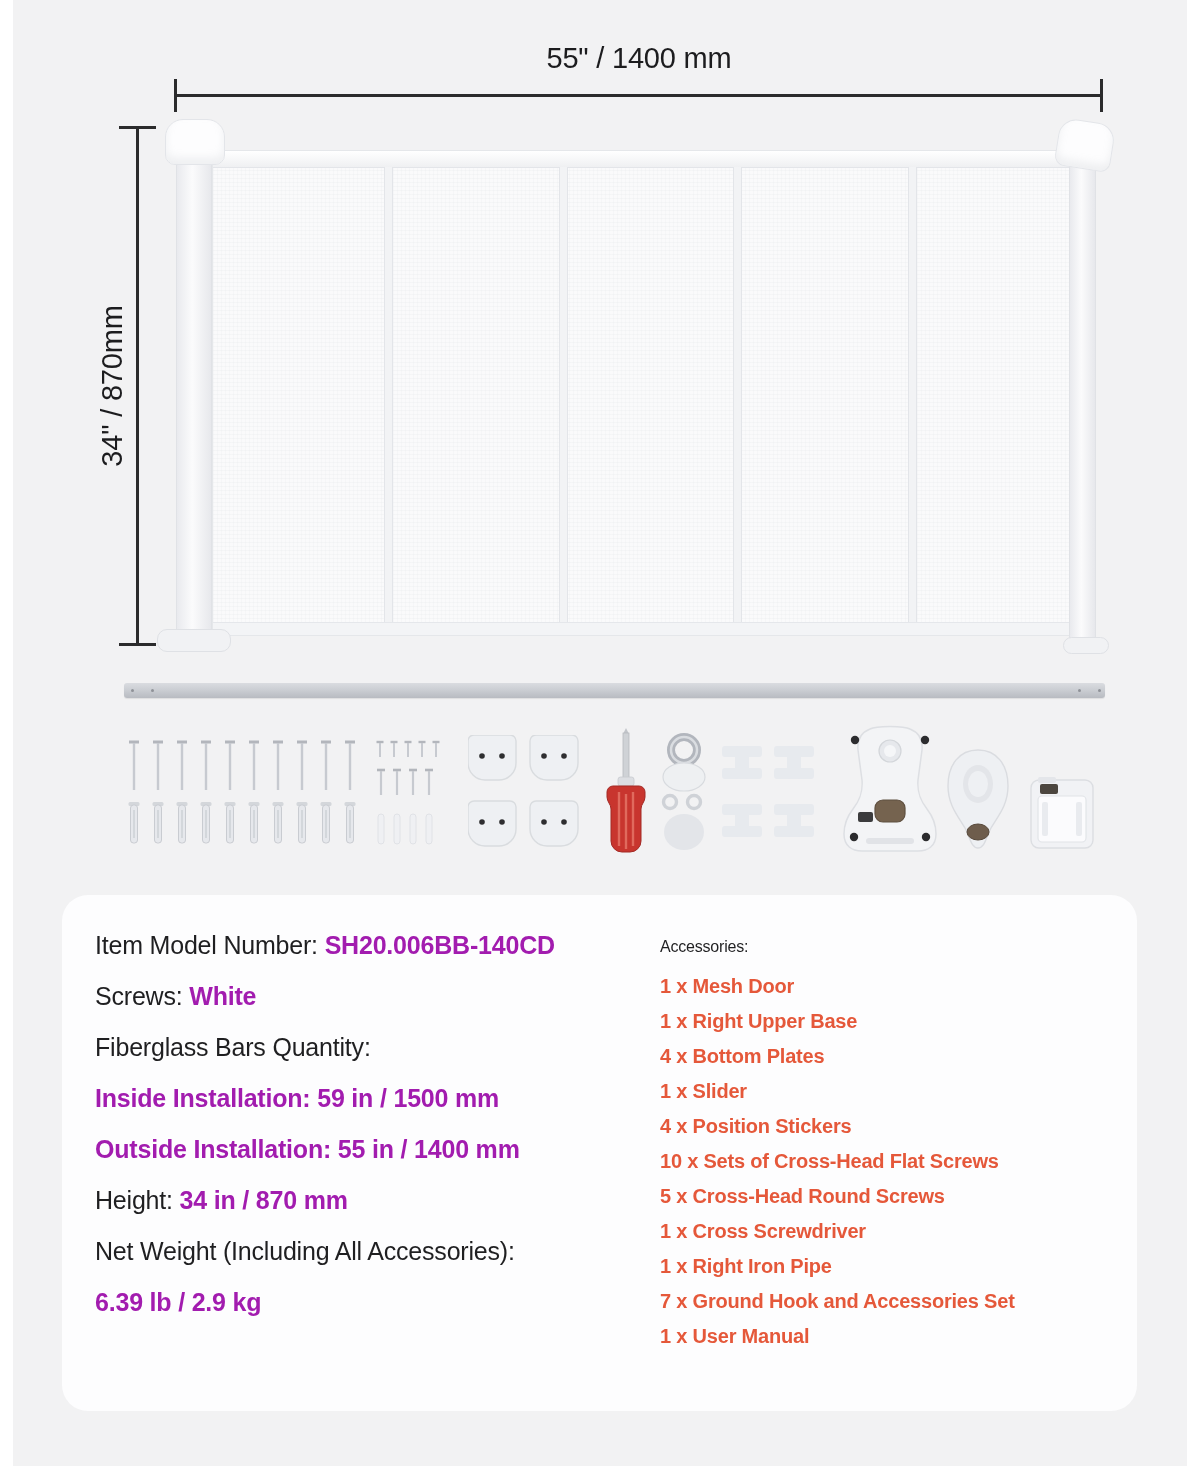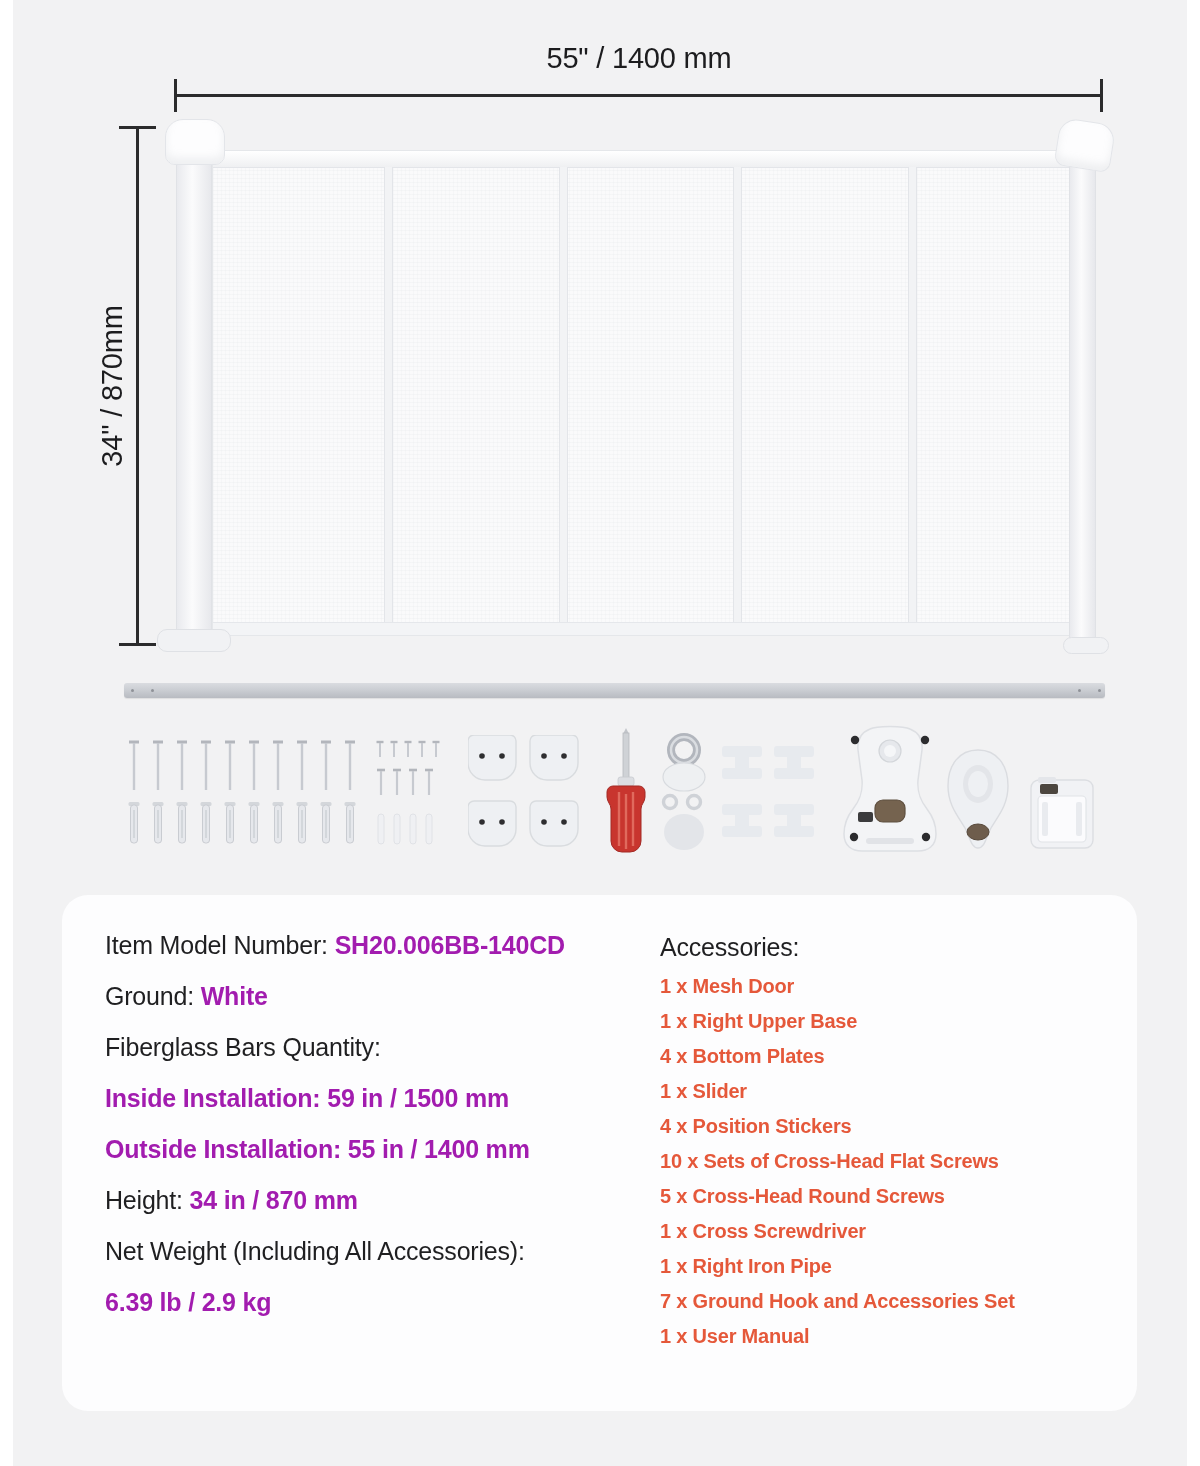--- a/index.html
+++ b/index.html
@@ -27,24 +27,24 @@
        box-shadow:inset 0 -6px 8px rgba(170,175,184,.18);}
   .foot{position:absolute;background:#f1f2f4;border:1px solid #dfe1e5;border-radius:10px;}
 
   
   .pipe{position:absolute;left:124px;top:683px;width:981px;height:15px;border-radius:3px;
         background:linear-gradient(#dadce0,#cbced3 45%,#b8bbc1);box-shadow:0 1px 1px rgba(0,0,0,.08);}
   .pipe-dot{position:absolute;width:3px;height:3px;border-radius:50%;background:#8f9298;top:689px;}
 
   
   .card{position:absolute;left:62px;top:895px;width:1075px;height:516px;background:#fdfdfe;border-radius:26px;}
-  .spec-col{position:absolute;left:43px;top:25px;width:540px;}
+  .spec-col{position:absolute;left:33px;top:25px;width:540px;}
   .spec-line{height:51px;display:flex;align-items:center;font-size:25px;letter-spacing:-0.2px;white-space:pre;}
   .acc-col{position:absolute;left:598px;top:30px;width:470px;}
-  .acc-header{font-size:25px;line-height:44px;color:#1f1f21;letter-spacing:-0.2px;}
+  .acc-header{font-size:16px;line-height:44px;color:#1f1f21;letter-spacing:-0.2px;}
   .acc-item{font-size:20px;line-height:35px;font-weight:700;letter-spacing:-0.2px;color:#e5583a;white-space:nowrap;}
   .ink{color:#1f1f21;}
   .accent{color:#a21caf;}
   .bold{font-weight:700;}
 </style>
 </head>
 <body>
 
 <div class="page">
   <div class="canvas"></div>
@@ -243,21 +243,21 @@
       <rect x="10" y="8" width="18" height="10" rx="2" fill="#4c463f"></rect>
       <rect x="8" y="20" width="48" height="46" rx="4" fill="#fbfbfd" stroke="#e2e4e8" stroke-width="1.2"></rect>
       <rect x="12" y="26" width="6" height="34" rx="2" fill="#e9ebef"></rect>
       <rect x="46" y="26" width="6" height="34" rx="2" fill="#e9ebef"></rect>
     </svg>
   </div>
 
   <div class="card">
     <div class="spec-col">
       <div class="spec-line"><span class="ink">Item Model Number: </span><span class="accent bold">SH20.006BB-140CD</span></div>
-      <div class="spec-line"><span class="ink">Ground: </span><span class="accent bold">White</span></div>
+      <div class="spec-line"><span class="ink">Screws: </span><span class="accent bold">White</span></div>
       <div class="spec-line"><span class="ink">Fiberglass Bars Quantity:</span><span class="accent bold"></span></div>
       <div class="spec-line"><span class="ink"></span><span class="accent bold">Inside Installation: 59 in / 1500 mm</span></div>
       <div class="spec-line"><span class="ink"></span><span class="accent bold">Outside Installation: 55 in / 1400 mm</span></div>
       <div class="spec-line"><span class="ink">Height: </span><span class="accent bold">34 in / 870 mm</span></div>
       <div class="spec-line"><span class="ink">Net Weight (Including All Accessories):</span><span class="accent bold"></span></div>
       <div class="spec-line"><span class="ink"></span><span class="accent bold">6.39 lb / 2.9 kg</span></div>
     </div>
     <div class="acc-col">
       <div class="acc-header">Accessories:</div>
       <div class="acc-item">1 x Mesh Door</div>

